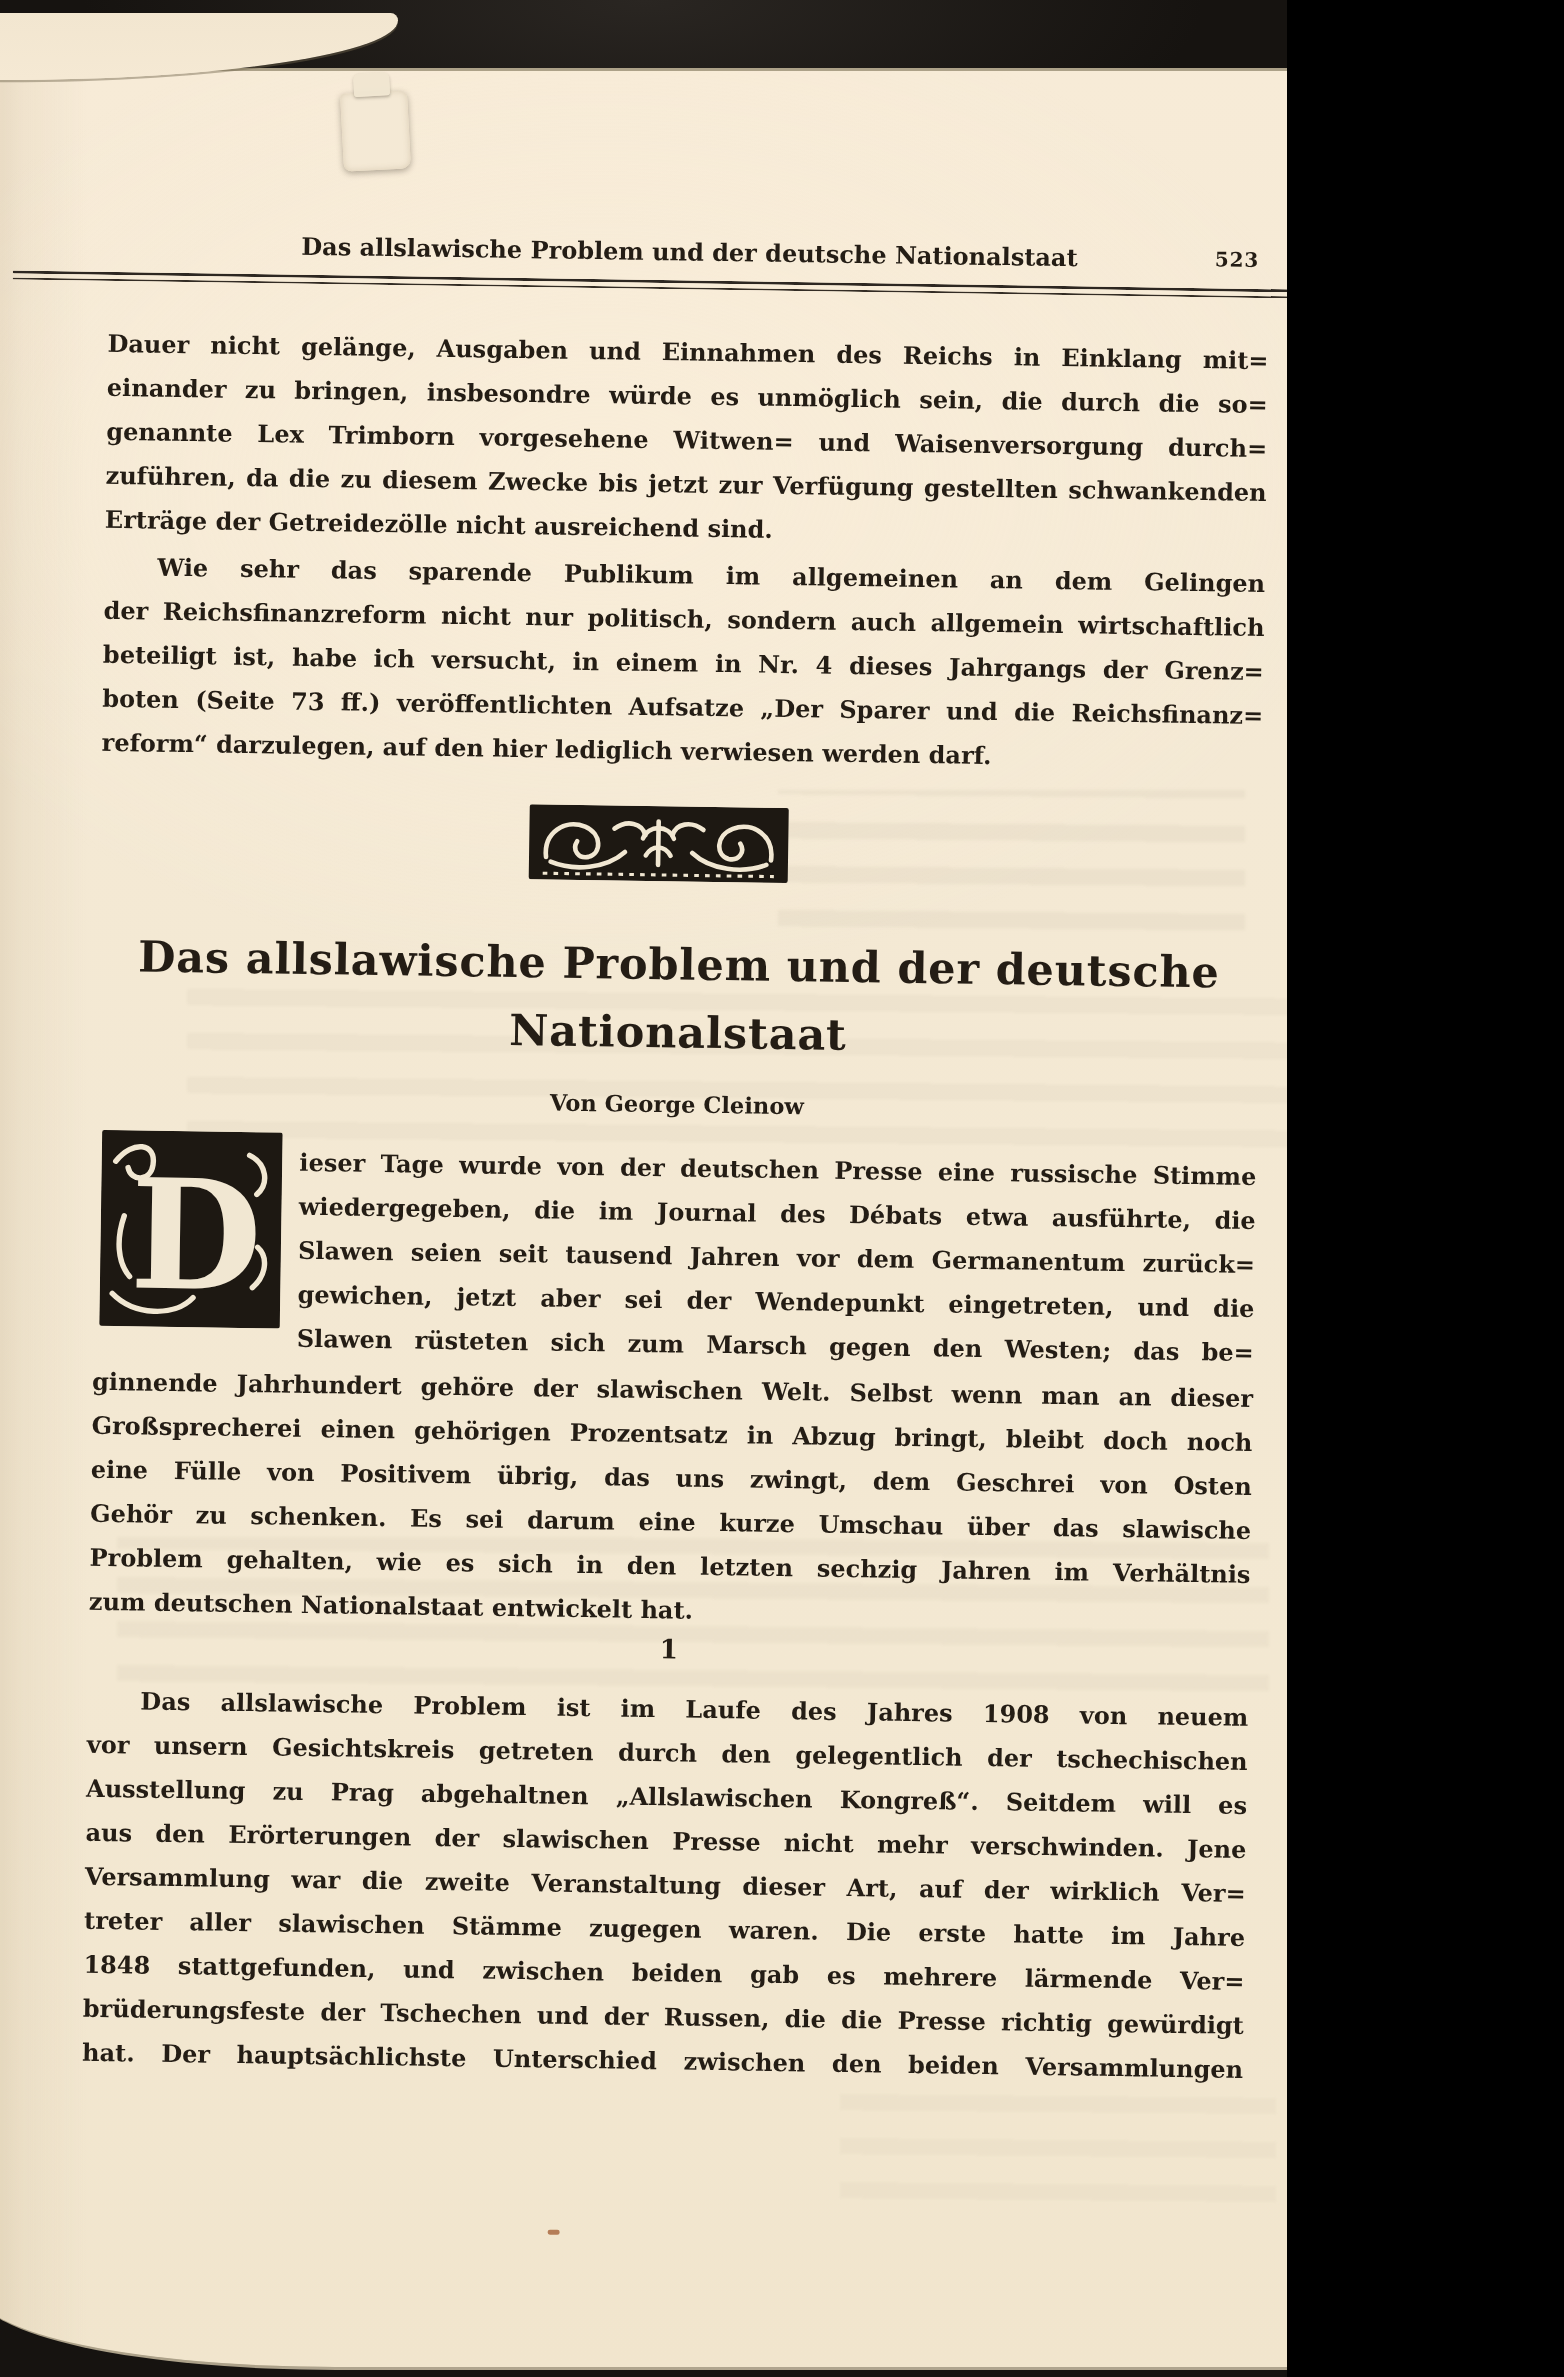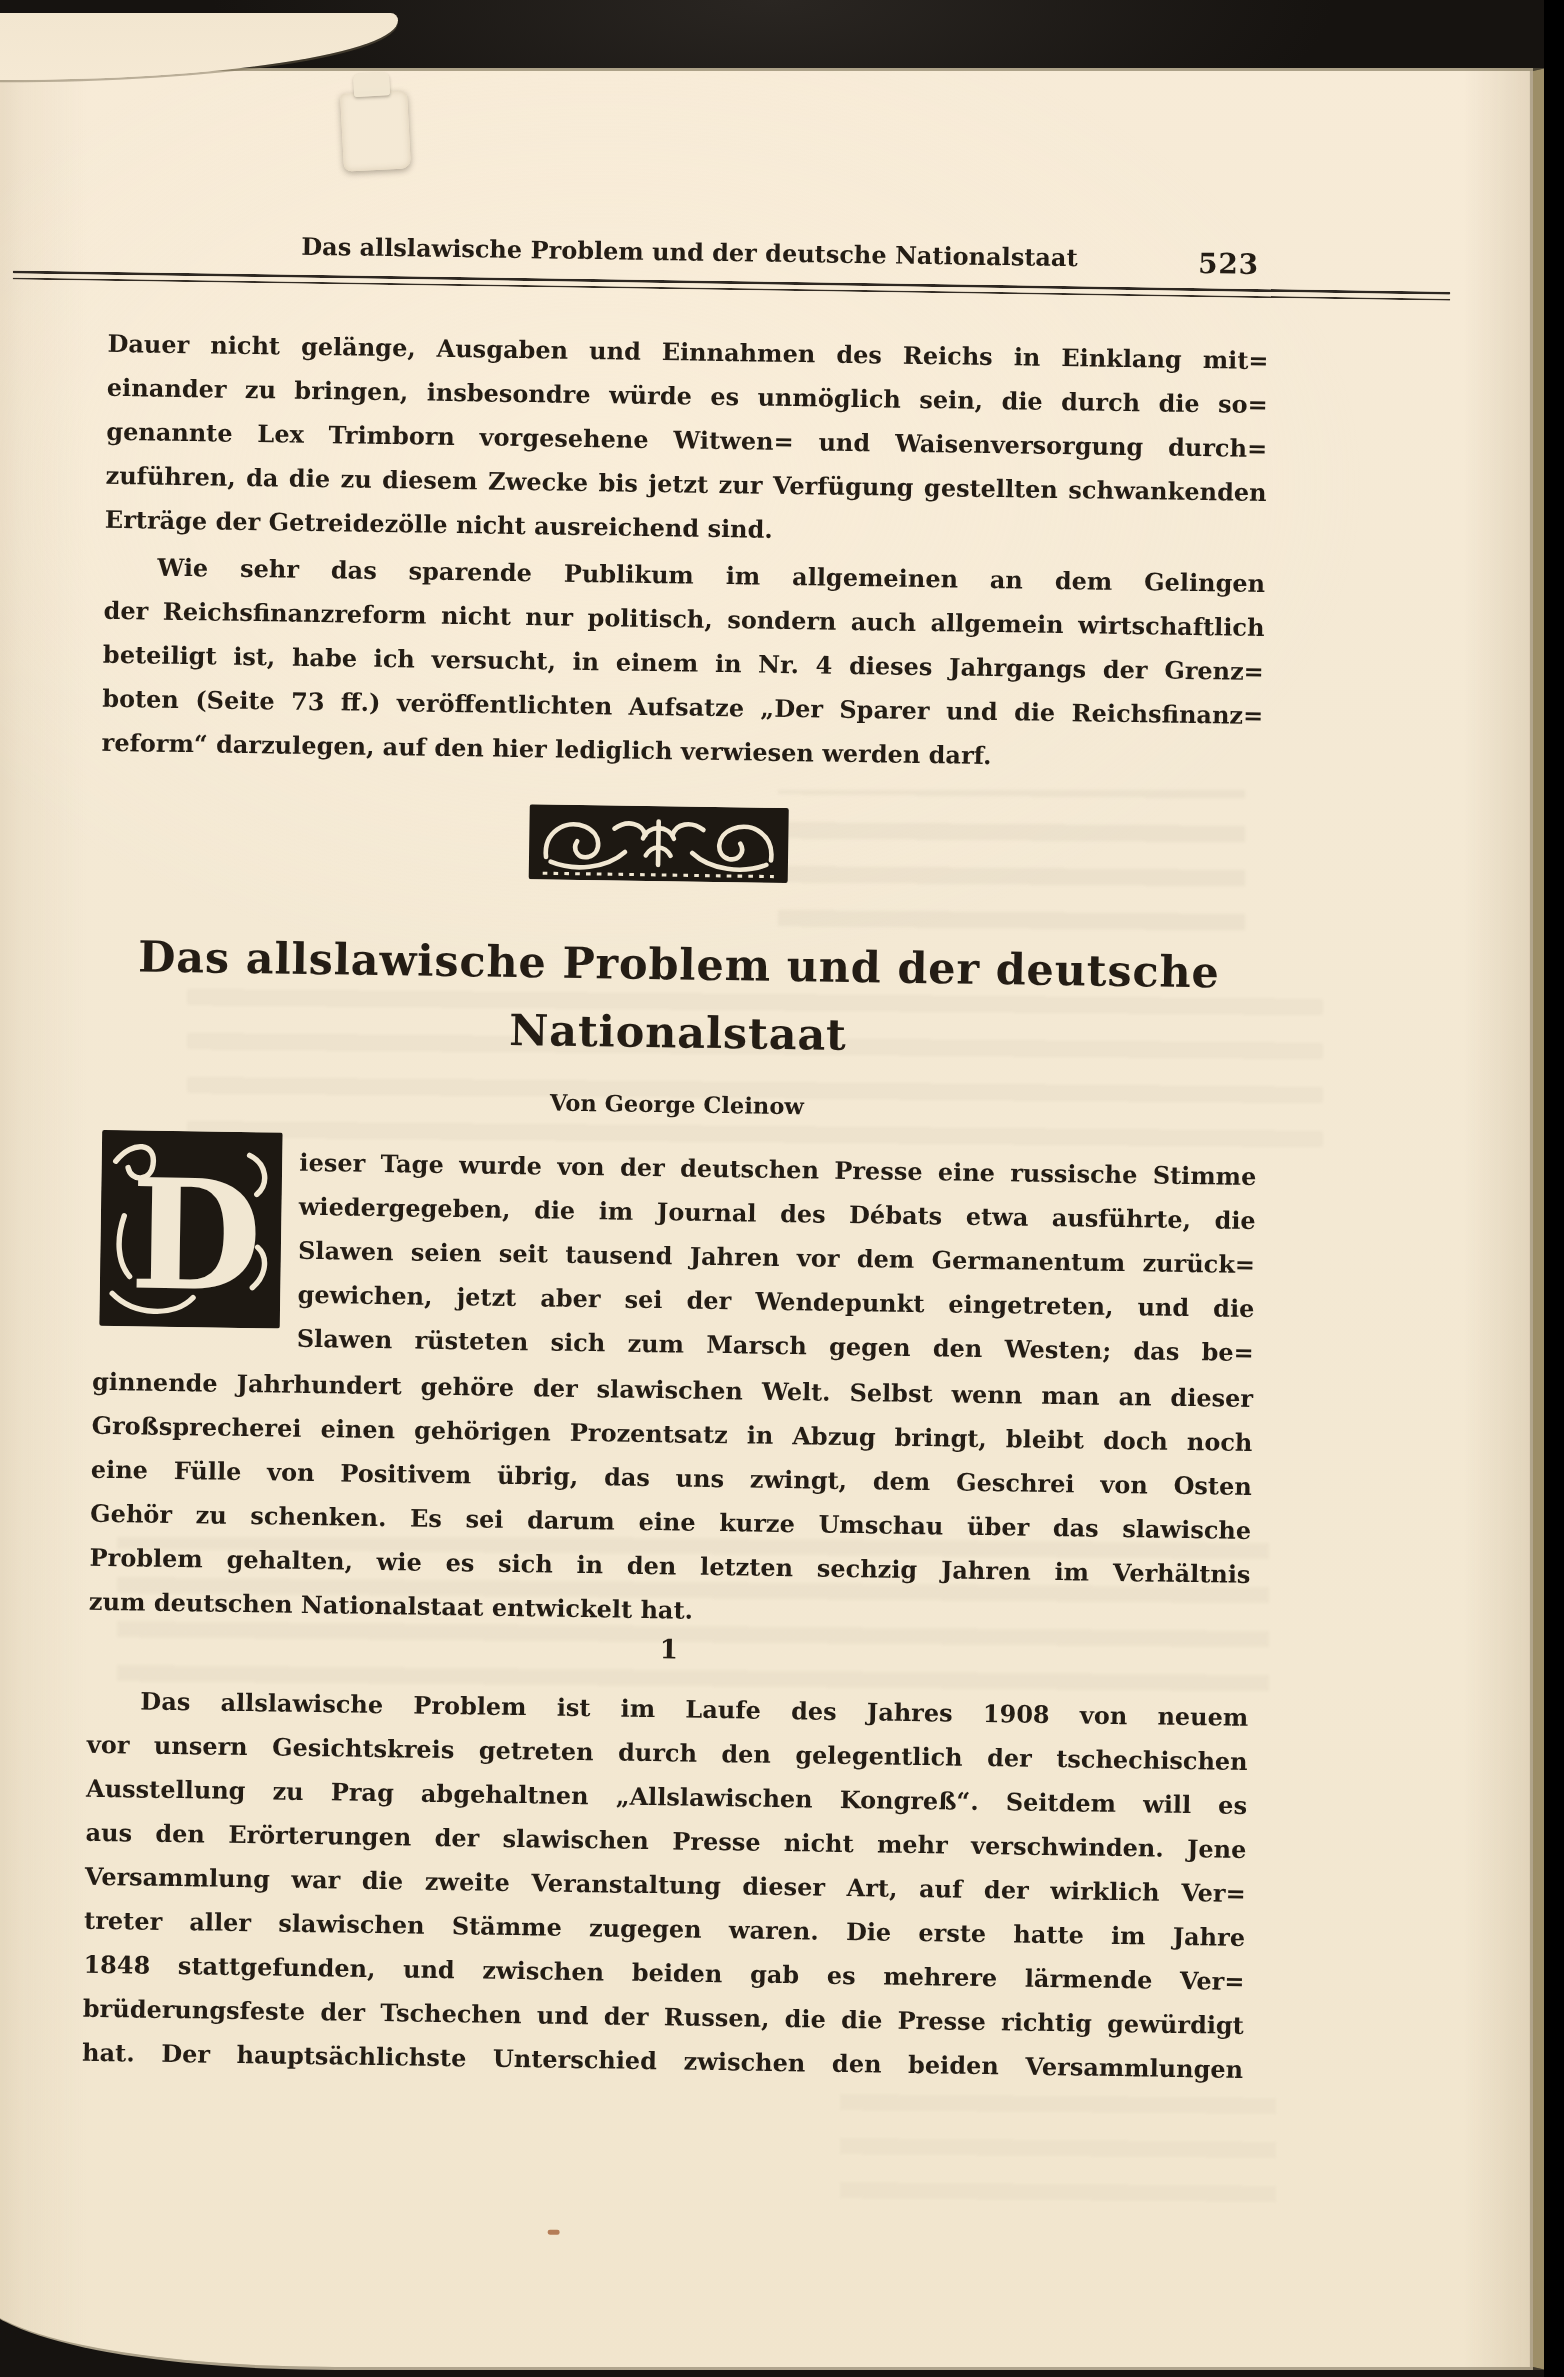--- a/index.html
+++ b/index.html
@@ -1,17 +1,17 @@
 <!DOCTYPE html>
 <html style="--ink: #241d15; --scanbg: #161310;font-size:12.5px"><head>
 <meta charset="utf-8">
 <style>
   html,body{margin:0;padding:0;}
   body{background:#000;}
-  .stage{position:relative;width:1544px;height:2377px;overflow:hidden;
+  .stage{position:relative;width:1287px;height:2377px;overflow:hidden;
          background:
            radial-gradient(934px 311px at 50% 0%, #2a2622 0%, transparent 60%),
            #161310;
          font-family:"DejaVu Serif","Liberation Serif",serif;}
   
   .page{position:absolute;left:-22px;top:68px;width:1555px;height:2296px;
         background:
           radial-gradient(1090px 700px at 40% 18%, rgba(252,240,220,.55) 0%, transparent 70%),
           linear-gradient(90deg, rgba(178,156,120,.28) 0px, rgba(178,156,120,.10) 47px, transparent 109px),
           linear-gradient(270deg, rgba(170,150,115,.25) 0px, transparent 70px),
@@ -35,21 +35,21 @@
   
   .rotated{position:absolute;left:0;top:0;width:1564px;height:2377px;
            transform:rotate(0.85deg);transform-origin:117px 249px;color:var(--ink,#241d15);}
   .line{line-height:44px;font-size:24px;font-weight:700;white-space:normal;}
   .just{text-align:justify;text-align-last:justify;}
   .indent{padding-left:53px;}
   .block{position:absolute;}
   
   .runhead{left:109px;top:229px;width:1161px;height:37px;text-align:center;
            font-size:24px;font-weight:700;}
-  .pagenum{position:absolute;right:11px;top:1.6px;font-size:28px;font-weight:700;letter-spacing:0.8px;}
+  .pagenum{position:absolute;right:11px;top:1.6px;font-size:20px;font-weight:700;letter-spacing:0.8px;}
   .rule{left:12.5px;top:272px;width:1438px;}
   .rule .r1{height:0;border-top:3.9px solid #2d2721;border-radius:2.3px;}
   .rule .r2{height:0;border-top:2.3px solid #332c24;margin-top:3.9px;border-radius:2.3px;}
   
   .arttitle{left:109px;top:931px;width:1161px;text-align:center;
             font-size:43px;font-weight:700;letter-spacing:0.8px;}
   .arttitle2{top:999px;}
   .byline{left:109px;top:1083px;width:1161px;text-align:center;font-size:22.6px;font-weight:700;}
   .secnum{left:109px;top:1625px;width:1161px;text-align:center;font-size:26.5px;font-weight:700;}
   

